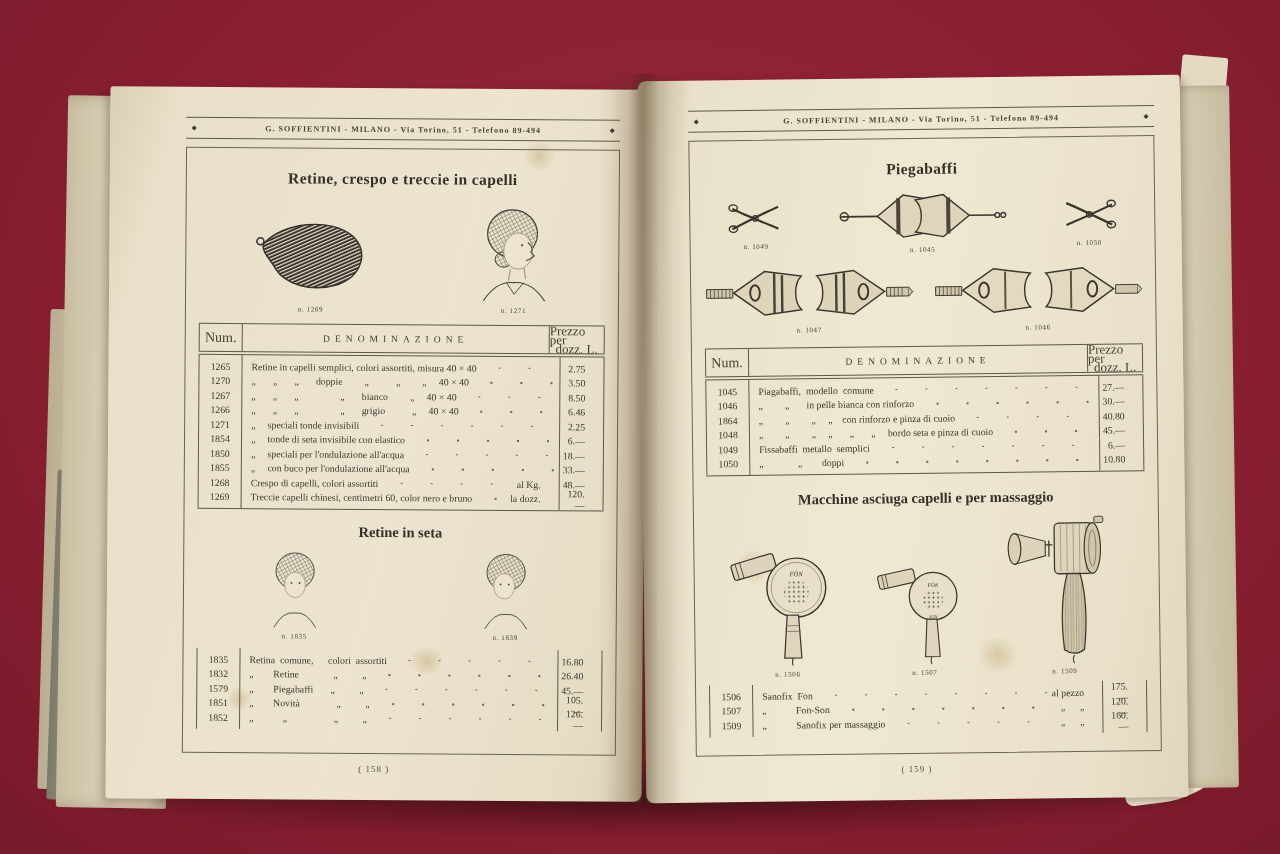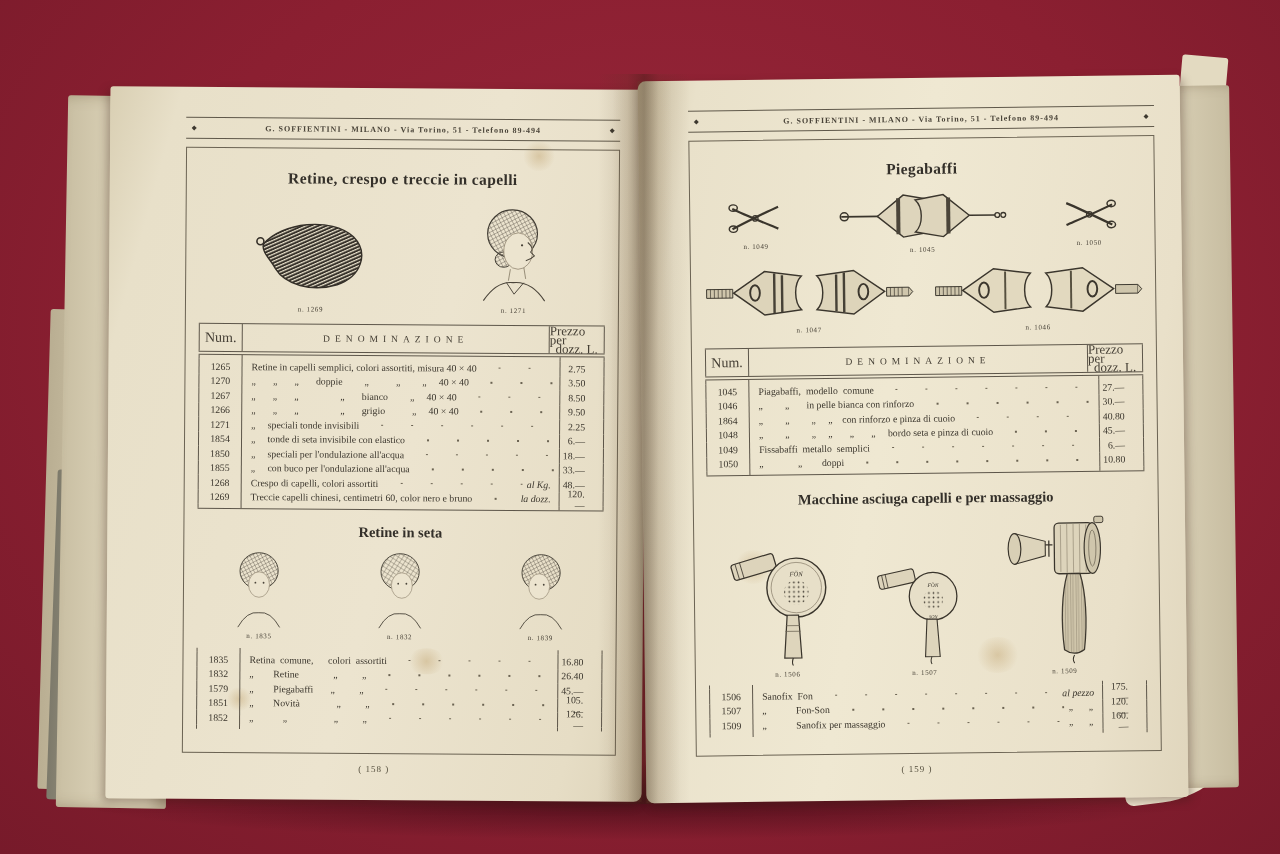--- a/index.html
+++ b/index.html
@@ -85,21 +85,21 @@
     display:flex; flex-direction:column; align-items:center; justify-content:center;
     font-size:13px; line-height:9px; color:#443e34; }
   .trow { display:flex; align-items:stretch; height:14.5px; font-size:9.8px; color:#3b362d; }
   .trow.sp { height:4px; }
   .tnum { width:44px; border-left:1px solid #5d564a; border-right:1px solid #5d564a;
     display:flex; align-items:center; justify-content:center; }
   .tdesc { flex:1; padding-left:9px; display:flex; align-items:center; white-space:pre; overflow:hidden; }
   .leader { flex:1; min-width:8px; height:100%; margin:0 4px;
     background-image:radial-gradient(circle, #6b6352 0.9px, rgba(0,0,0,0) 1.1px);
     background-size:30px 100%; background-repeat:repeat-x; background-position:4px center; }
-  .unit { white-space:pre; padding-right:8px;font-style:italic; }
+  .unit { white-space:pre; padding-right:18px; }
   .tprice { width:45px; border-left:1px solid #5d564a; border-right:1px solid #5d564a;
     display:flex; align-items:center; justify-content:flex-end; padding-right:18px;text-align:right; }
   svg text { font-family:"Liberation Serif", serif; }
 </style>
 </head>
 <body>
 
 <div class="photo">
 
   <svg width="0" height="0" style="position:absolute">
@@ -199,21 +199,21 @@
             <div class="tprice">3.50</div>
           </div>
         <div class="trow">
             <div class="tnum">1267</div>
             <div class="tdesc"><span>„       „       „                 „       bianco         „     40 × 40</span><span class="leader"></span></div>
             <div class="tprice">8.50</div>
           </div>
         <div class="trow">
             <div class="tnum">1266</div>
             <div class="tdesc"><span>„       „       „                 „       grigio           „     40 × 40</span><span class="leader"></span></div>
-            <div class="tprice">9.50</div>
+            <div class="tprice">6.46</div>
           </div>
         <div class="trow">
             <div class="tnum">1271</div>
             <div class="tdesc"><span>„     speciali tonde invisibili</span><span class="leader"></span></div>
             <div class="tprice">2.25</div>
           </div>
         <div class="trow">
             <div class="tnum">1854</div>
             <div class="tdesc"><span>„     tonde di seta invisibile con elastico</span><span class="leader"></span></div>
             <div class="tprice">6.—</div>
@@ -251,30 +251,20 @@
       <div class="figrow" style="margin-top:4px; padding:0 6px; height:96px;">
         <div class="fig">
           <svg viewBox="0 0 66 90" width="60" height="82">
             <ellipse cx="33" cy="26" rx="21" ry="20" fill="url(#pnet2)" stroke="#413c33" stroke-width="1"></ellipse>
             <ellipse cx="33" cy="41" rx="11.5" ry="14" fill="#ece4cf" stroke="#9a8f7a" stroke-width="0.8"></ellipse>
             <circle cx="29" cy="39" r="1" fill="#4b453a"></circle>
               <circle cx="38" cy="39" r="1" fill="#4b453a"></circle>
             <path d="M10 88 Q20 70 33 72 Q46 70 56 88" fill="none" stroke="#4b453a" stroke-width="1"></path>
           </svg>
           <div class="cap">n. 1835</div>
-        </div>
-        <div class="fig">
-          <svg viewBox="0 0 66 90" width="60" height="82">
-            <ellipse cx="33" cy="26" rx="21" ry="20" fill="url(#pnet)" stroke="#413c33" stroke-width="1"></ellipse>
-            <ellipse cx="35" cy="41" rx="11.5" ry="14" fill="#ece4cf" stroke="#9a8f7a" stroke-width="0.8"></ellipse>
-            <circle cx="31" cy="39" r="1" fill="#4b453a"></circle>
-              <circle cx="40" cy="39" r="1" fill="#4b453a"></circle>
-            <path d="M10 88 Q20 70 33 72 Q46 70 56 88" fill="none" stroke="#4b453a" stroke-width="1"></path>
-          </svg>
-          <div class="cap">n. 1832</div>
         </div>
         <div class="fig">
           <svg viewBox="0 0 66 90" width="60" height="82">
             <ellipse cx="33" cy="26" rx="21" ry="20" fill="url(#pnet2)" stroke="#413c33" stroke-width="1"></ellipse>
             <ellipse cx="31" cy="41" rx="11.5" ry="14" fill="#ece4cf" stroke="#9a8f7a" stroke-width="0.8"></ellipse>
             <circle cx="27" cy="39" r="1" fill="#4b453a"></circle>
               <circle cx="36" cy="39" r="1" fill="#4b453a"></circle>
             <path d="M10 88 Q20 70 33 72 Q46 70 56 88" fill="none" stroke="#4b453a" stroke-width="1"></path>
           </svg>
           <div class="cap">n. 1839</div>

